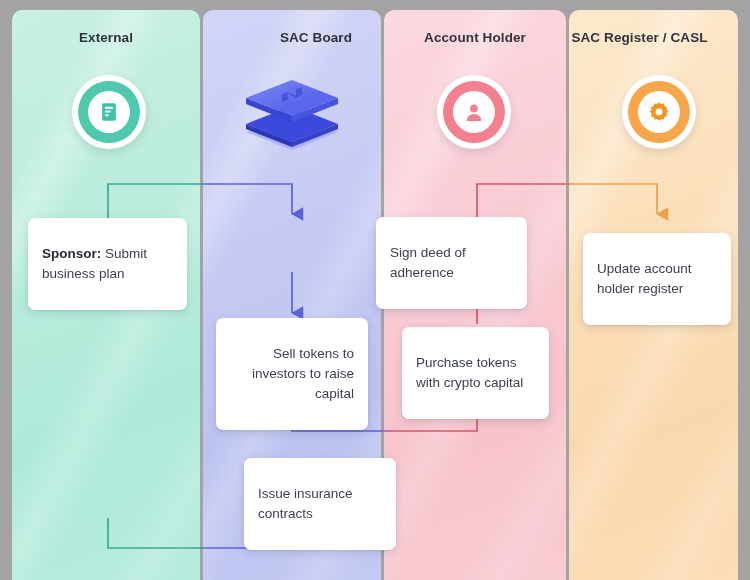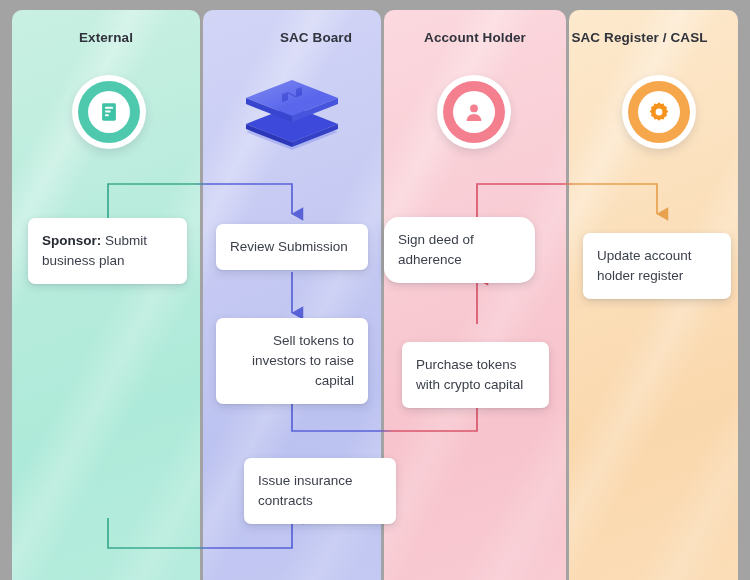--- a/index.html
+++ b/index.html
@@ -106,21 +106,21 @@
   .ring-teal  { background: #4ec9ae; }
   .ring-pink  { background: #f4808f; }
   .ring-orange{ background: #f6a64b; }
 
   
   .card {
     position: absolute;
     background: #ffffff;
     border-radius: 7px;
     box-shadow: 0 3px 9px rgba(40,48,70,.14), 0 1px 2px rgba(40,48,70,.08);
-    padding: 13px 14px;
+    padding: 26px 14px;
     font-size: 13.5px;
     line-height: 1.47;
     color: #3a3f4a;
     z-index: 5;
   }
   .card b { font-weight: bold; color: #262a33; }
 
   
   svg.links {
     position: absolute; left: 0; top: 0;
@@ -271,37 +271,34 @@
 
     <path d="M477,218 L477,184 L657,184 L657,214" fill="none" stroke="url(#g-red-orange)" stroke-width="1.7" marker-end="url(#ah-orange)"></path>
 
     <path d="M108,518 L108,548 L292,548 L292,518" fill="none" stroke="url(#g-green-blue2)" stroke-width="1.7" marker-end="url(#ah-blue-up)"></path>
   </svg>
 
   <div class="card" style="left:28px; top:218px; width:159px;">
     <b>Sponsor:</b><span> Submit business plan</span>
   </div>
 
-  <div class="card" style="left:216px; top:224px; width:152px;">
-    <span>Review Submission</span>
-  </div>
-
-  <div class="card" style="left:384px; top:217px; width:151px;border-radius:15px;">
+
+  <div class="card" style="left:376px; top:217px; width:151px;">
     <span>Sign deed of adherence</span>
   </div>
 
   <div class="card" style="left:583px; top:217px; width:148px;margin-top:16px;">
     <span>Update account holder register</span>
   </div>
 
   <div class="card" style="left:216px; top:318px; width:152px;text-align:right;">
     <span>Sell tokens to investors to raise capital</span>
   </div>
 
-  <div class="card" style="left:402px; top:327px; width:147px;margin-top:15px;">
+  <div class="card" style="left:402px; top:327px; width:147px;">
     <span>Purchase tokens with crypto capital</span>
   </div>
 
 
   <div class="card" style="left:216px; top:458px; width:152px;margin-left:28px;">
     <span>Issue insurance contracts</span>
   </div>
 
 </div>
 

